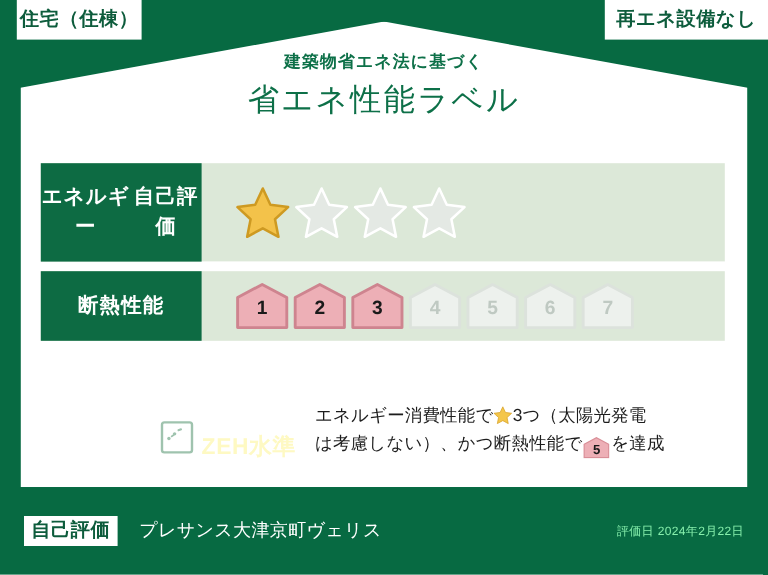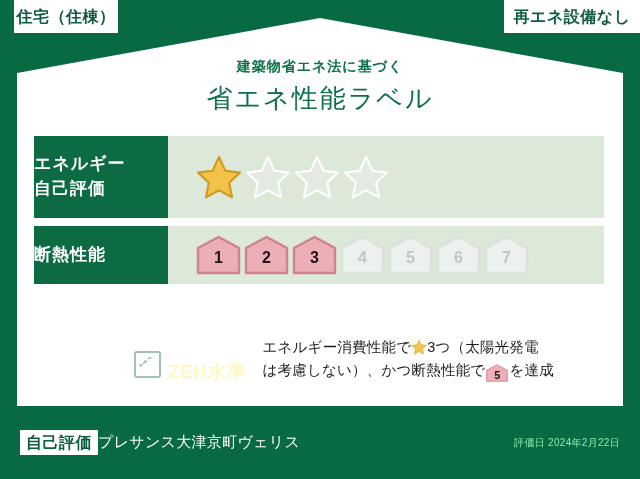--- a/index.html
+++ b/index.html
@@ -46,21 +46,21 @@
     background: #ffffff;
     z-index: 2;
     -webkit-clip-path: polygon(0% 14.2%, 50% 0%, 100% 14.2%, 100% 100%, 0% 100%);
     clip-path: polygon(0% 14.2%, 50% 0%, 100% 14.2%, 100% 100%, 0% 100%);
   }
 
   
   #title-block {
     position: absolute;
     left: 0; right: 0;
-    top: 58px;
+    top: 43px;
     text-align: center;
     z-index: 4;
   }
   #title-sub {
     color: #0D7048;
     font-size: 14px;
     font-weight: bold;
     letter-spacing: 1px;
     margin-bottom: 5px;
   }
@@ -86,22 +86,22 @@
   }
   .perf-label {
     flex: 0 0 134px;
     background: #0D6B43;
     color: #ffffff;
     font-size: 17px;
     font-weight: bold;
     line-height: 1.45;
     letter-spacing: 1px;
     display: flex;
-    flex-direction: column;
-    align-items: flex-start;
+    flex-direction: row;
+    align-items: center;
     justify-content: center;
     text-align: center;
   }
   .perf-value {
     flex: 1 1 auto;
     display: flex;
     align-items: center;
     padding-left: 28px;
   }
   #row-energy  .perf-label, #row-energy  .perf-value { height: 82px; }
@@ -207,21 +207,21 @@
     color: #0D5C3C;
     font-weight: bold;
     font-size: 16px;
     padding: 4px 6px;
     line-height: 1.1;
     letter-spacing: 0.5px;
   }
   #building-name {
     color: #ffffff;
     font-size: 15px;
-    margin-left: 0;
+    margin-left: 18px;
     letter-spacing: 0.3px;
   }
   #eval-date {
     margin-left: auto;
     color: #86efac;
     font-size: 10px;
     letter-spacing: 0.3px;
   }
 </style>
 </head>

